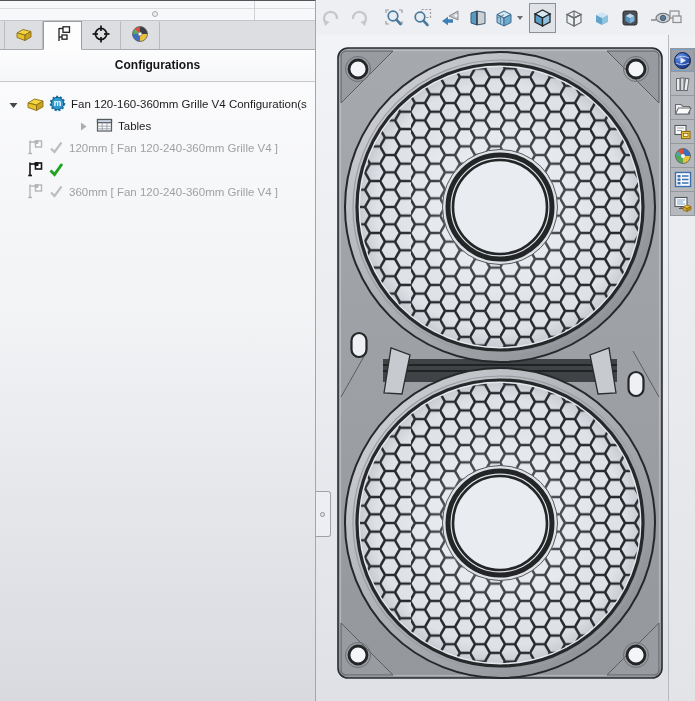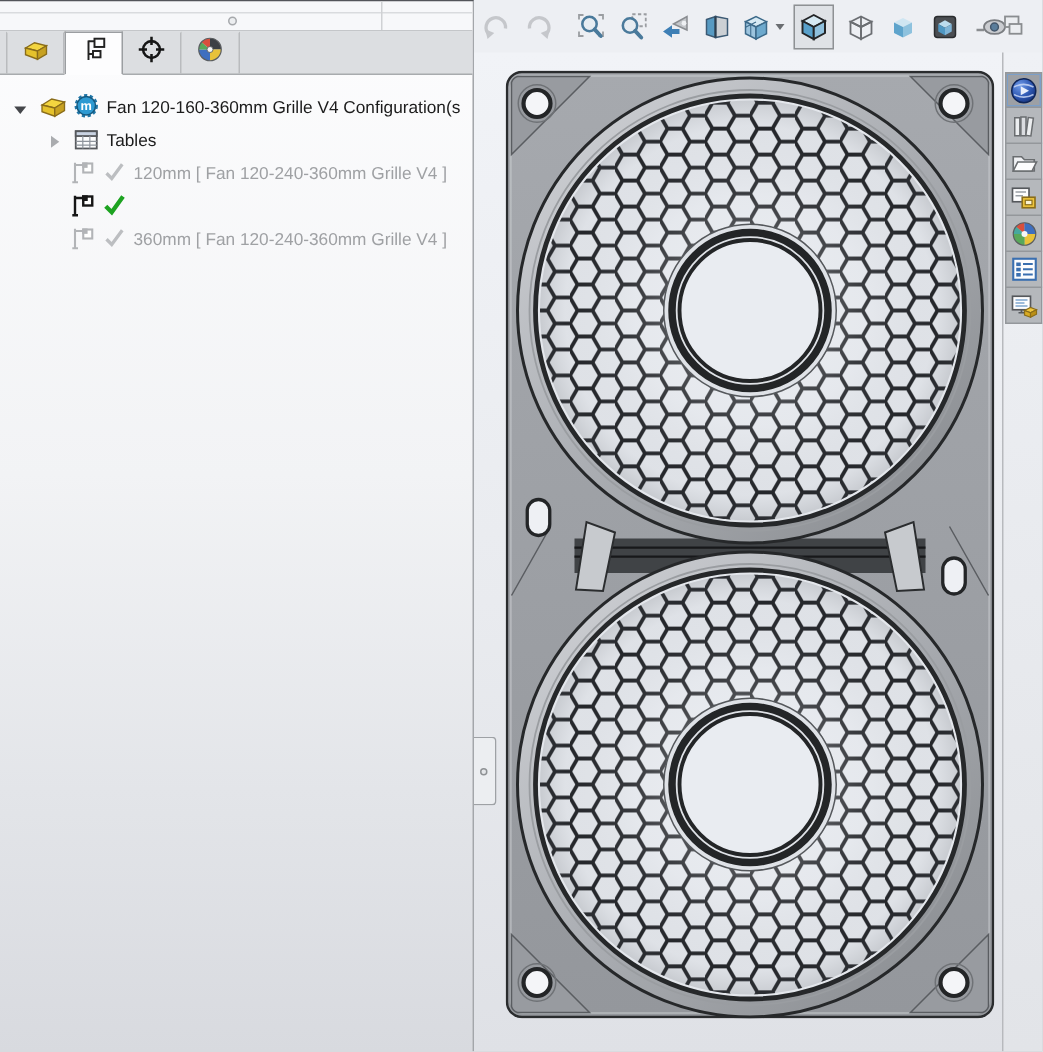--- a/index.html
+++ b/index.html
@@ -21,22 +21,22 @@
     border-top:1px solid transparent;cursor:default;}
   .tab.first{border-left:1px solid #b9bbbe;}
   .tab.active{background:#fdfdfe;border:1px solid #9b9ea1;border-bottom:1px solid #fdfdfe;margin-bottom:-1px;}
   #panel-header{height:32px;line-height:31px;text-align:center;font-size:12px;font-weight:bold;color:#151515;
     background:linear-gradient(180deg,#fdfdfe,#f5f6f8);border-bottom:1px solid #c7c9cd;}
   #tree{padding-top:11px;font-size:11.5px;color:#1c1c1c;}
   .tree-row{height:22px;display:flex;align-items:center;white-space:nowrap;overflow:hidden;}
   .tree-row .lbl{margin-left:5px;overflow:hidden;text-overflow:clip;}
   .tree-row.inactive .lbl{color:#9fa1a4;}
   .row-root{padding-left:6px;}
-  .row-tables{padding-left:29px;}
-  .row-config{padding-left:46px;}
+  .row-tables{padding-left:29px;margin-left:47px;}
+  .row-config{padding-left:26px;}
   .expander{width:14px;display:flex;justify-content:center;align-items:center;margin-right:6px;}
   .icon-gap{margin-left:4px;}
 
   
   #splitter-grip{position:absolute;left:316px;top:491px;width:15px;height:46px;background:#eceef1;
     border:1px solid #9ea1a5;border-left:none;border-radius:0 3px 3px 0;z-index:5;}
   #splitter-grip .dot{position:absolute;left:4px;top:20px;width:5px;height:5px;border:1px solid #8f9295;
     border-radius:50%;background:#e4e6e9;}
 
   
@@ -112,20 +112,21 @@
             <path d="M9,9 L16.5,9 A7.5,7.5 0 0 1 9,16.5 Z" fill="#e8c23a"></path>
             <path d="M9,9 L9,16.5 A7.5,7.5 0 0 1 1.5,9 Z" fill="#3e6fc0"></path>
             <path d="M9,9 L1.5,9 A7.5,7.5 0 0 1 3.4,4.2 Z" fill="#58a85a"></path>
             <circle cx="9" cy="9" r="7.5" fill="none" stroke="#5a5d60" stroke-width="0.8"></circle>
             <circle cx="9" cy="9" r="2" fill="#f5f6f8" stroke="#5a5d60" stroke-width="0.6"></circle>
           </svg>
         </span>
       </div>
     </div>
 
+    <div id="panel-header">Configurations</div>
 
     <div id="tree">
 
       <div class="tree-row row-root">
         <span class="expander">
           <svg width="11" height="11" viewBox="0 0 11 11">
               <polygon points="1.5,4 9.5,4 5.5,9" fill="#44464a"></polygon>
             </svg>
         </span>
         <span>

